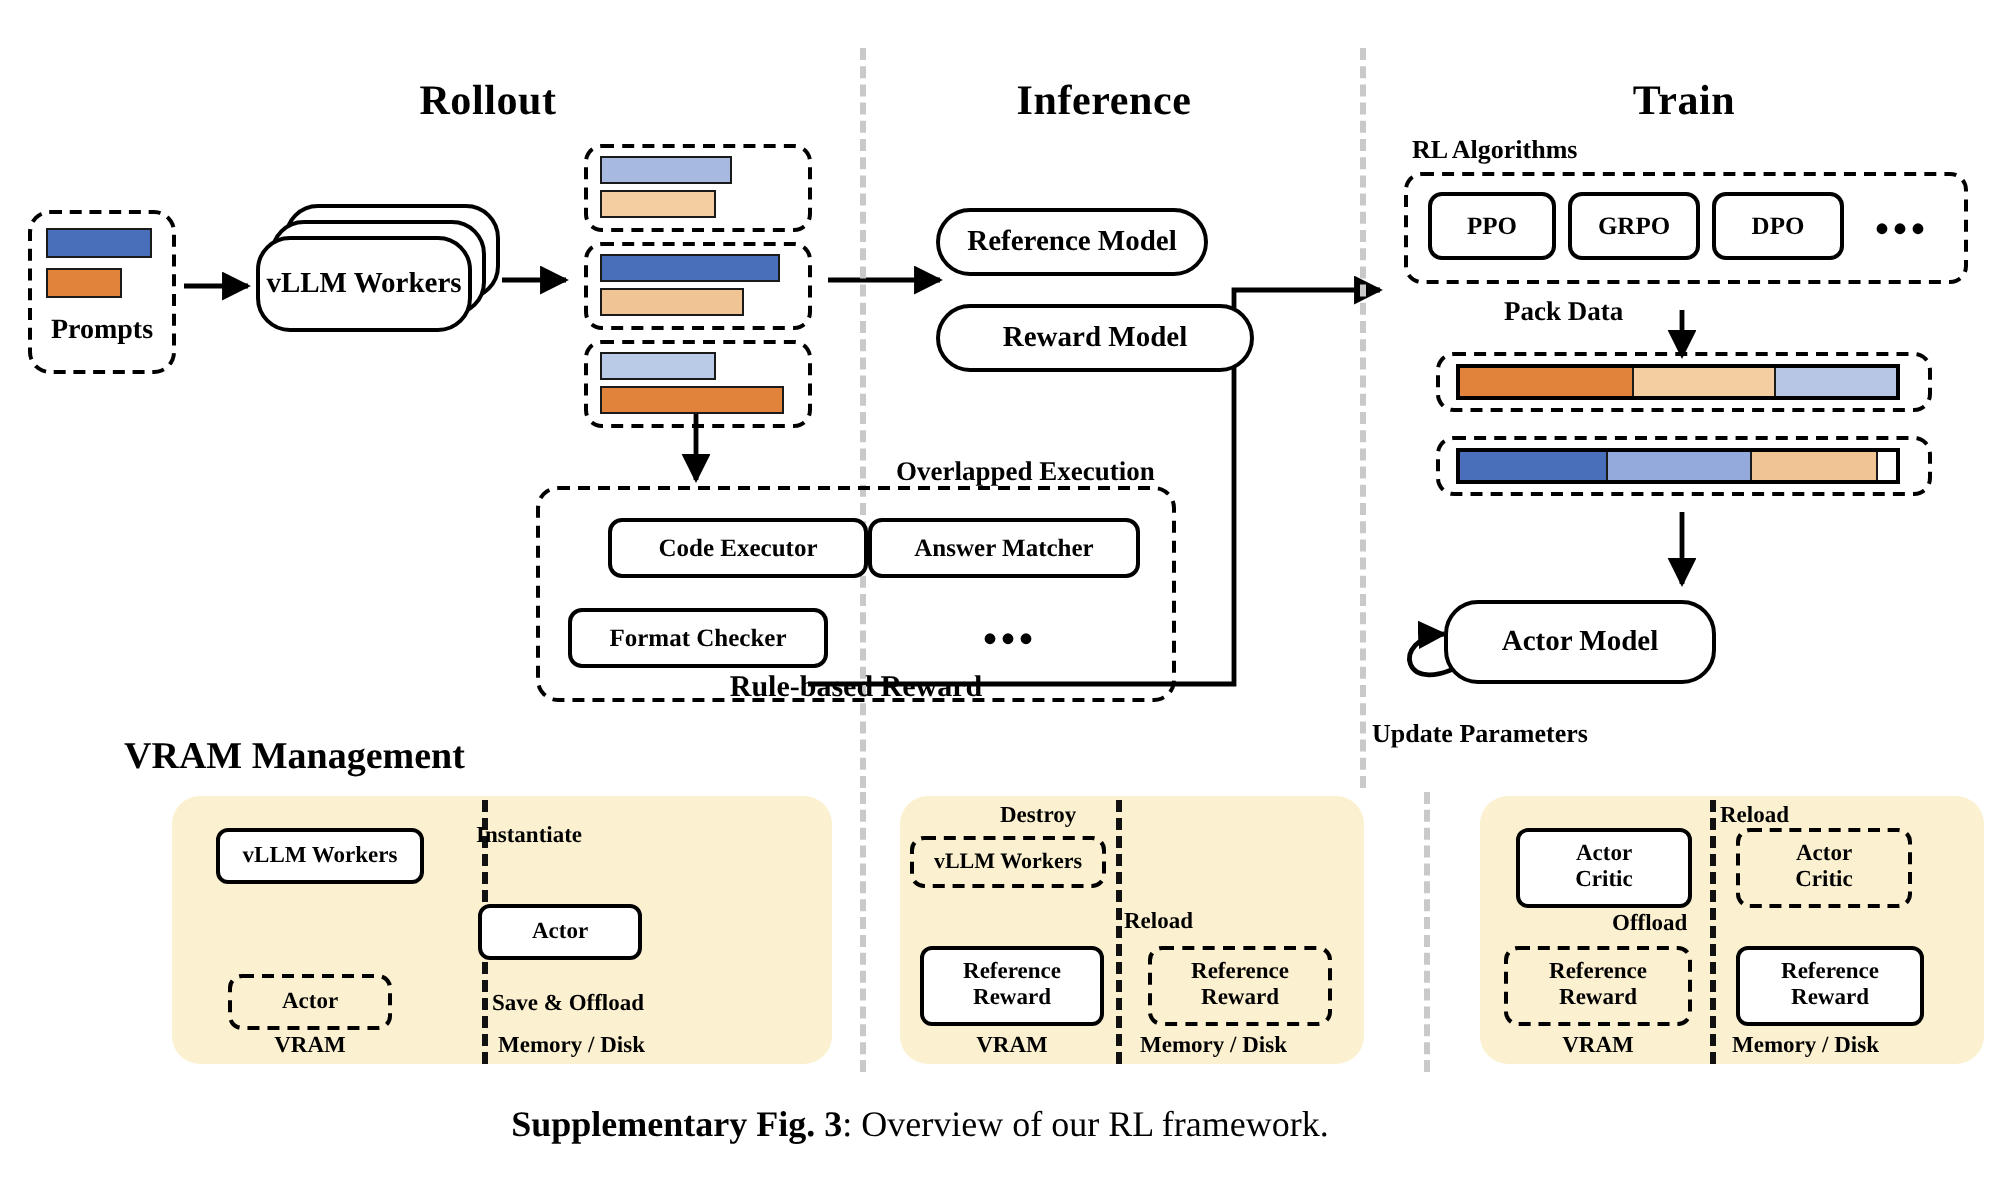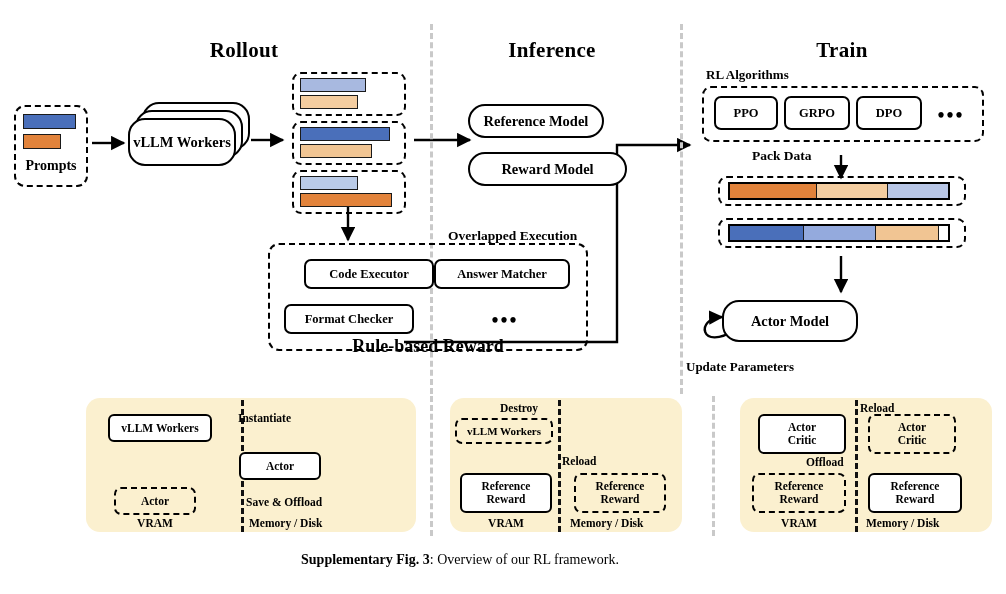--- a/index.html
+++ b/index.html
@@ -41,21 +41,21 @@
 
   
   .vpanel{background:#fbf0cf;border-radius:14px;}
   .vdiv{border-left:3px dashed #111;}
 
   
   .dots{font-weight:bold;letter-spacing:2px;font-size:20px;line-height:1;}
 
   svg{position:absolute;left:0;top:0;overflow:visible;pointer-events:none;}
 
-  .cap{position:absolute;left:0;width:920px;text-align:center;font-size:14px;}
+  .cap{position:absolute;left:0;width:920px;text-align:center;font-size:18px;}
   .cap b{font-weight:bold;}
 </style>
 </head>
 <body>
 
 <div id="stage">
 
   <svg width="1006" height="594">
     <defs>
       <marker id="ah" markerWidth="7" markerHeight="7" refX="5.4" refY="3" orient="auto">
@@ -137,21 +137,21 @@
   <div class="abs sbox sm" style="left:284px;top:259px;width:130px;height:30px;margin-left:20px;">
     <span>Code Executor</span>
   </div>
   <div class="abs sbox sm" style="left:284px;top:304px;width:130px;height:30px;">
     <span>Format Checker</span>
   </div>
   <div class="abs sbox sm" style="left:434px;top:259px;width:136px;height:30px;">
     <span>Answer Matcher</span>
   </div>
   <div class="abs dots" style="left:470px;top:310px;width:70px;text-align:center;">•••</div>
-  <div class="abs lab" style="left:268px;top:336px;width:320px;text-align:center;font-size:18px;">Rule-based Reward</div>
+  <div class="abs lab" style="left:268px;top:336px;width:320px;text-align:center;font-size:15px;">Rule-based Reward</div>
 
   <div class="abs lab" style="left:706px;top:68px;font-size:13px;">RL Algorithms</div>
   <div class="abs dbox thin" style="left:702px;top:86px;width:282px;height:56px;"></div>
   <div class="abs sbox sm" style="left:714px;top:96px;width:64px;height:34px;">
     <span>PPO</span>
   </div>
   <div class="abs sbox sm" style="left:784px;top:96px;width:66px;height:34px;">
     <span>GRPO</span>
   </div>
   <div class="abs sbox sm" style="left:856px;top:96px;width:66px;height:34px;">
@@ -174,20 +174,21 @@
     <div style="width:33%;background:#94aadd;"></div>
     <div style="width:29%;background:#f1c593;"></div>
     <div style="width:4%;background:#ffffff;"></div>
   </div>
 
   <div class="abs sbox" style="left:722px;top:300px;width:136px;height:42px;">
     <span>Actor Model</span>
   </div>
   <div class="abs lab" style="left:686px;top:360px;font-size:13px;">Update Parameters</div>
 
+  <div class="abs" style="left:62px;top:368px;font-weight:bold;font-size:19px;">VRAM Management</div>
 
   <div class="abs vpanel" style="left:86px;top:398px;width:330px;height:134px;"></div>
   <div class="abs vdiv" style="left:241px;top:400px;height:132px;"></div>
   <div class="abs sbox xs" style="left:108px;top:414px;width:104px;height:28px;">
     <span>vLLM Workers</span>
   </div>
   <div class="abs lab s" style="left:238px;top:412px;">Instantiate</div>
   <div class="abs sbox xs" style="left:239px;top:452px;width:82px;height:28px;">
     <span>Actor</span>
   </div>

